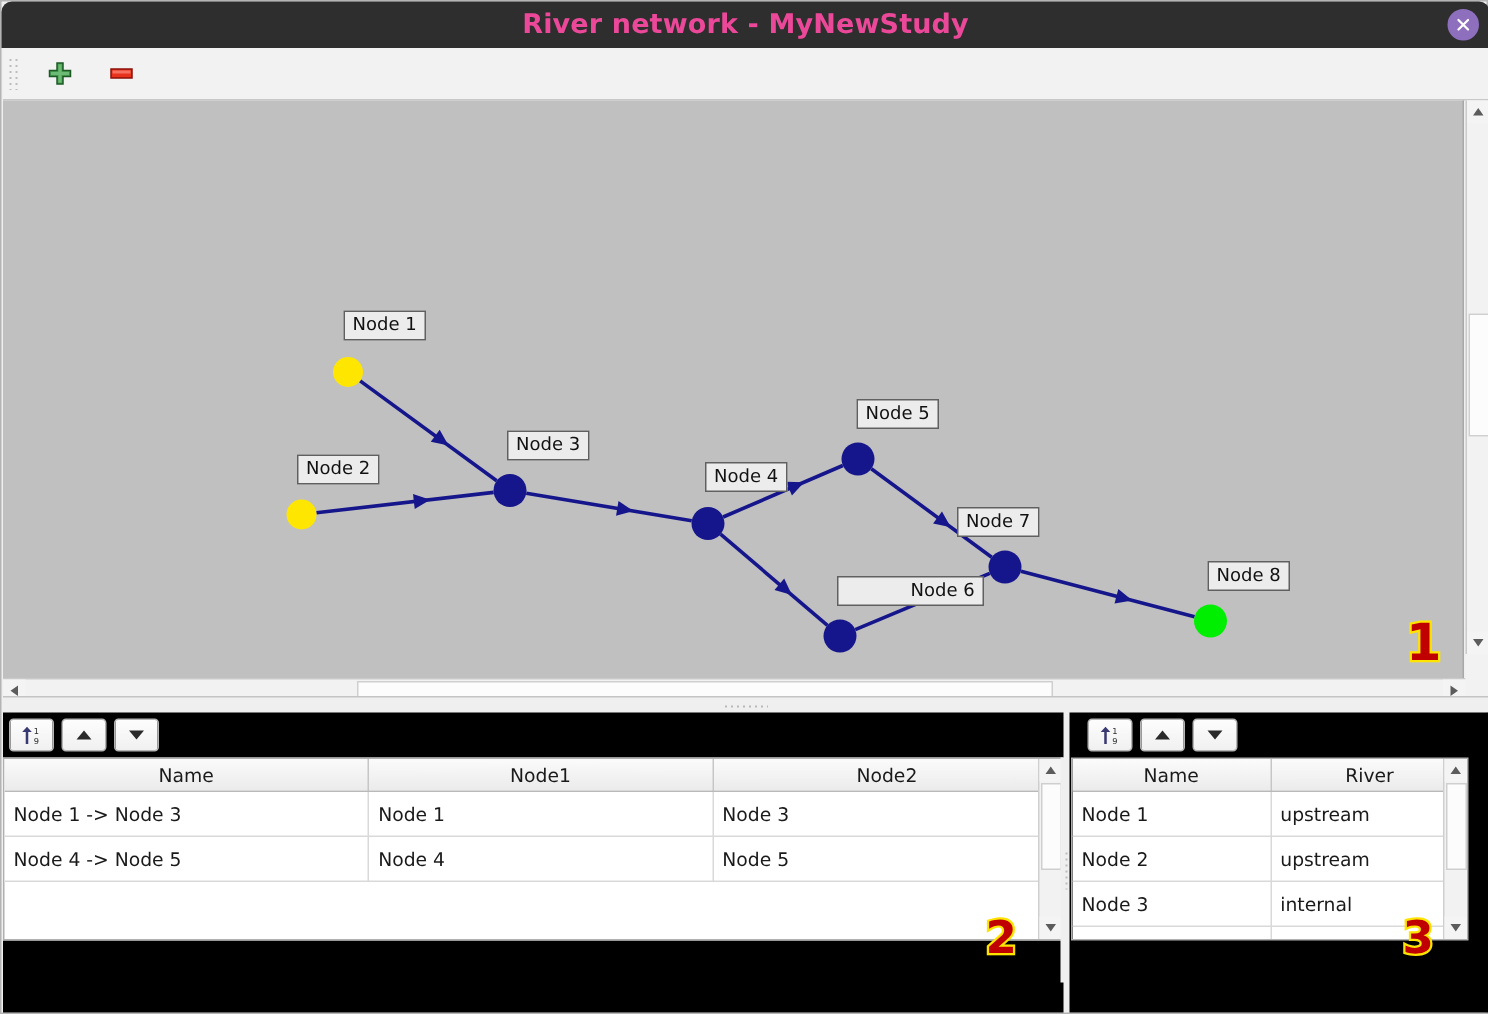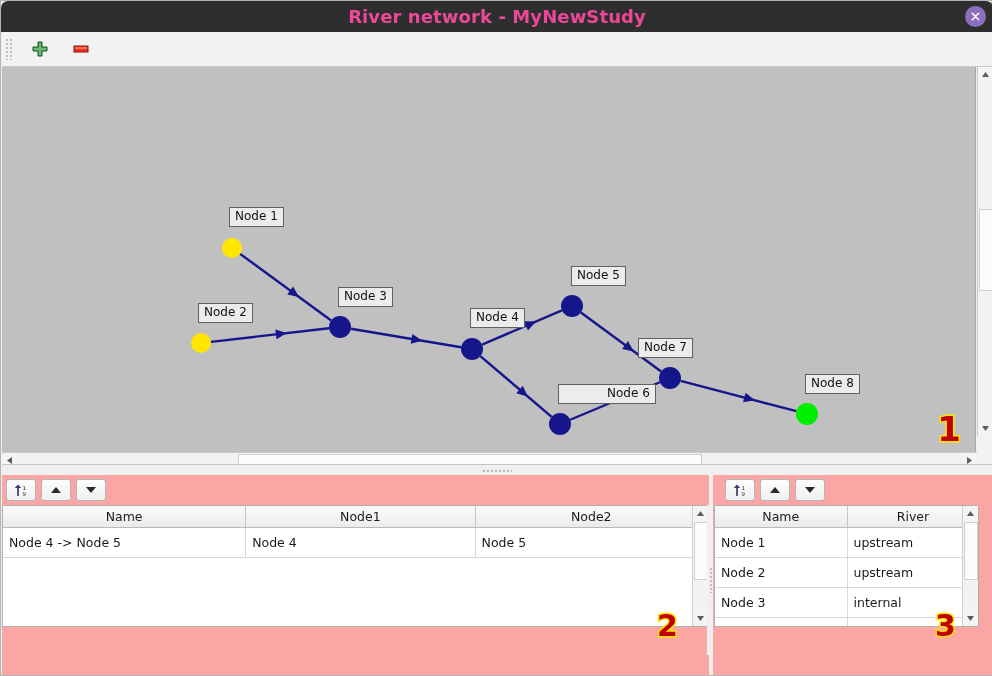--- a/index.html
+++ b/index.html
@@ -137,21 +137,21 @@
   }
   .splitter-grip {
     width: 30px; height: 3px;
     background-image: radial-gradient(#b8b8b8 0.8px, transparent 0.9px);
     background-size: 4px 4px;
   }
 
   
   .pane {
     position: absolute;
-    background: #fca5a5;
+    background: #000000;
   }
   .pane-toolbar {
     position: absolute; left: 0; top: 0;
     height: 30px;
     display: flex; align-items: center;
   }
   .ptb-btn {
     width: 30px; height: 22px;
     margin-right: 5px;
     background: linear-gradient(to bottom, #fdfdfd 0%, #f0f0f0 100%);
@@ -362,20 +362,25 @@
         </colgroup>
         <thead>
             <tr id="reaches-head">
               <th>Name</th>
               <th>Node1</th>
               <th>Node2</th>
             </tr>
           </thead>
         <tbody id="reaches-body">
             <tr>
+              <td>Node 1 -&gt; Node 3</td>
+              <td>Node 1</td>
+              <td>Node 3</td>
+            </tr>
+            <tr>
               <td>Node 4 -&gt; Node 5</td>
               <td>Node 4</td>
               <td>Node 5</td>
             </tr>
           </tbody>
       </table>
 
       <div class="grid-scroll-v" style="height:120px; right:0; top:0;">
         <div class="sb-arrow" style="left:0; top:0;">
           <svg width="9" height="7" viewBox="0 0 9 7">

